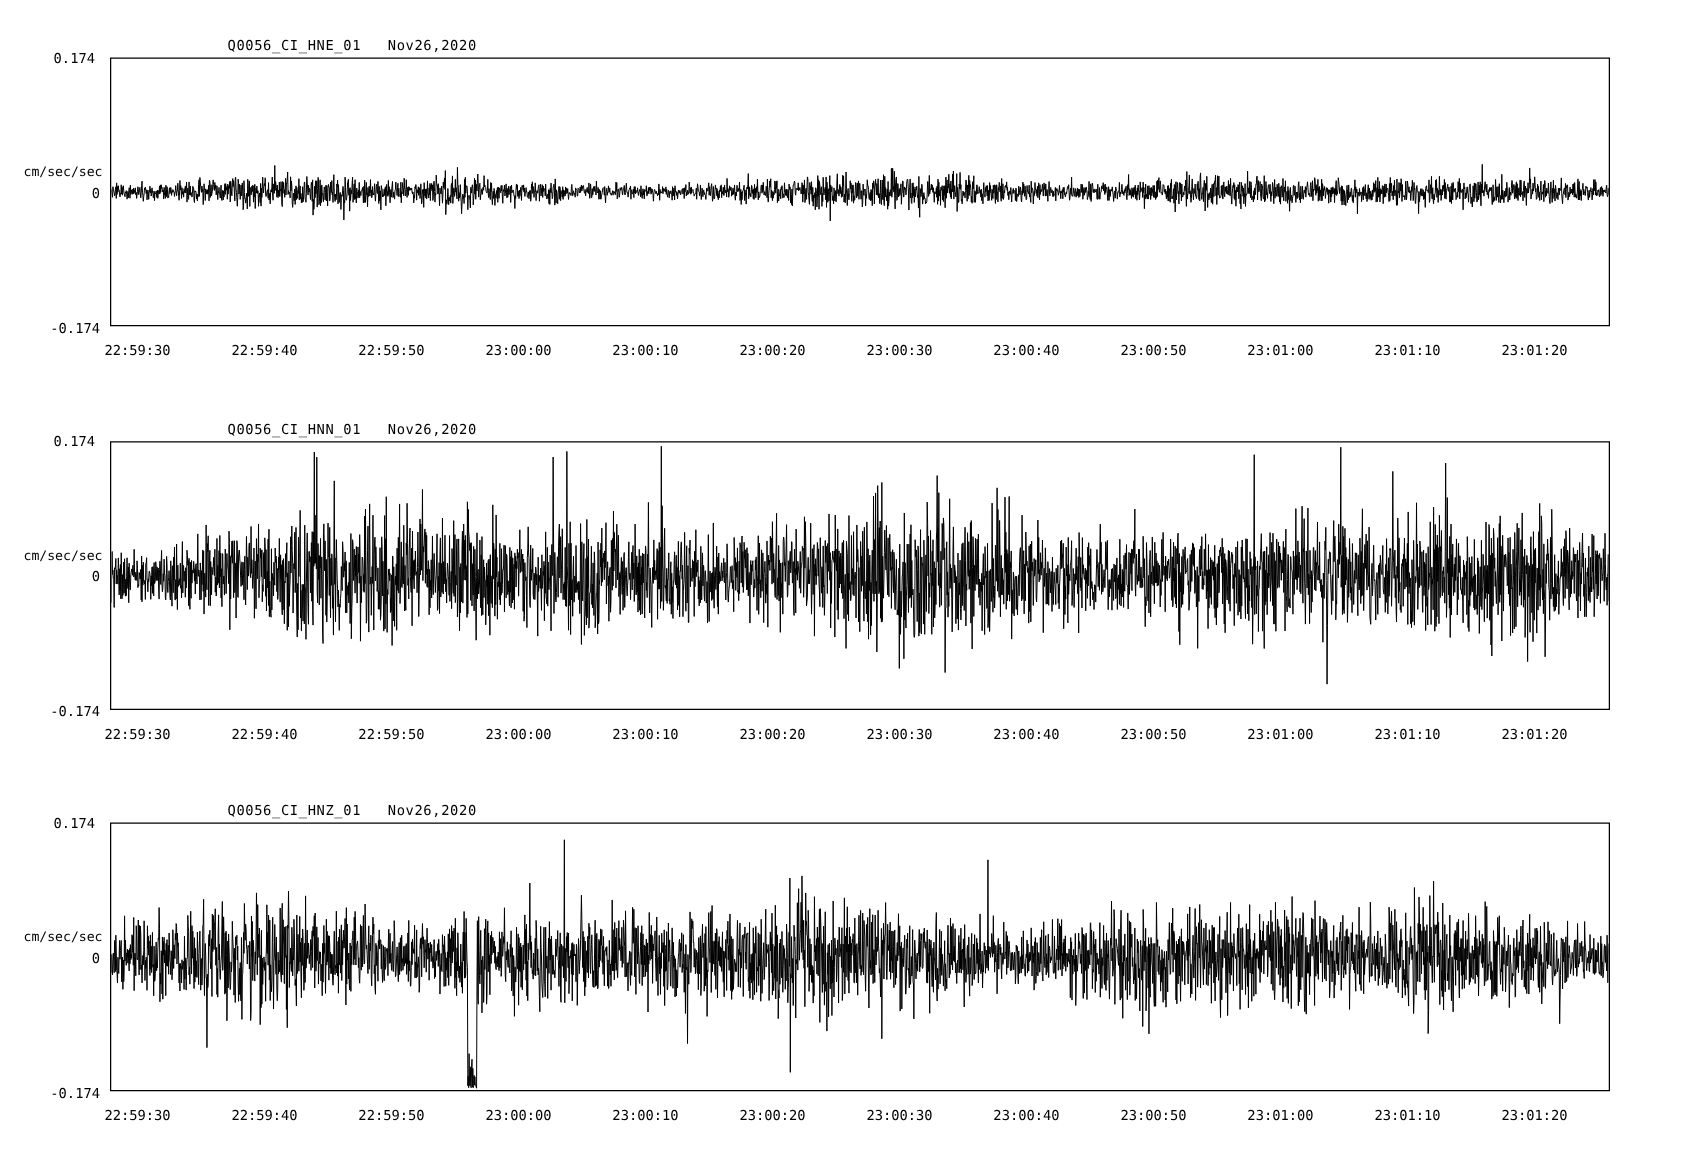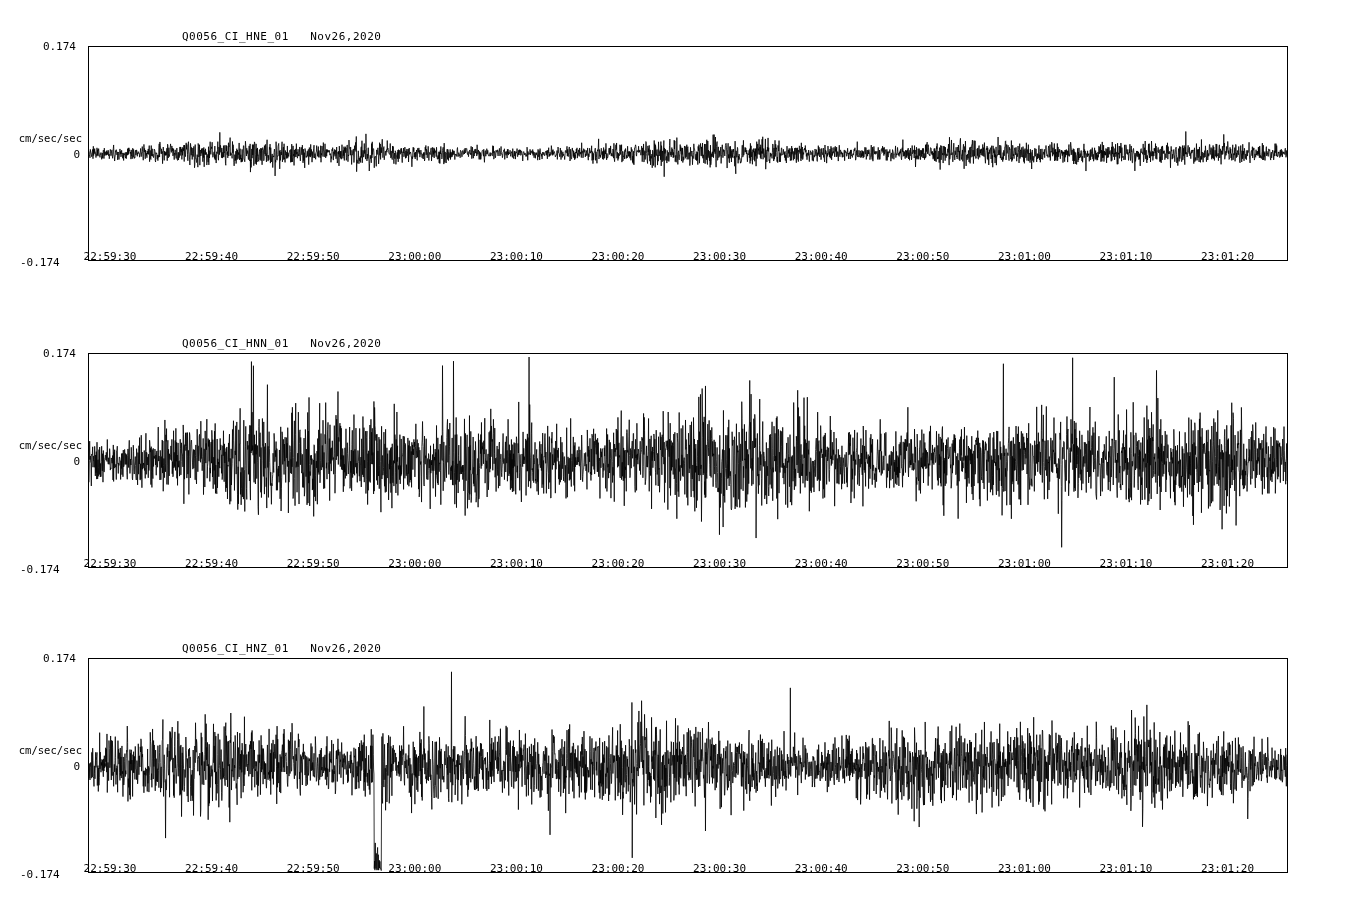--- a/index.html
+++ b/index.html
@@ -53,42 +53,42 @@
     white-space: pre;
   }
   .ylab-top, .ylab-bot {
     position: absolute;
     right: 1278px;
     width: 60px;
     text-align: right;
     font-size: 11px;
   }
   .ylab-top { left: 16px; width: 60px; top: 22px; text-align: right; }
-  .ylab-bot { left: 20px; width: 60px; top: 238px; text-align: left; }
+  .ylab-bot { left: 20px; width: 60px; top: 238px; text-align: right; }
   .ylab-zero {
     position: absolute;
     left: 20px;
     width: 60px;
     top: 130px;
     text-align: right;
     font-size: 11px;
   }
   .yunits {
     position: absolute;
     left: 2px;
     width: 80px;
     top: 114px;
     text-align: right;
     font-size: 10.5px;
     letter-spacing: 0px;
   }
   .xaxis {
     position: absolute;
     left: 88px;
-    top: 232px;
+    top: 256px;
     width: 1200px;
     height: 22px;
   }
   .xtick {
     position: absolute;
     top: 0;
     font-size: 11px;
     transform: translateX(-50%);
     white-space: nowrap;
   }

